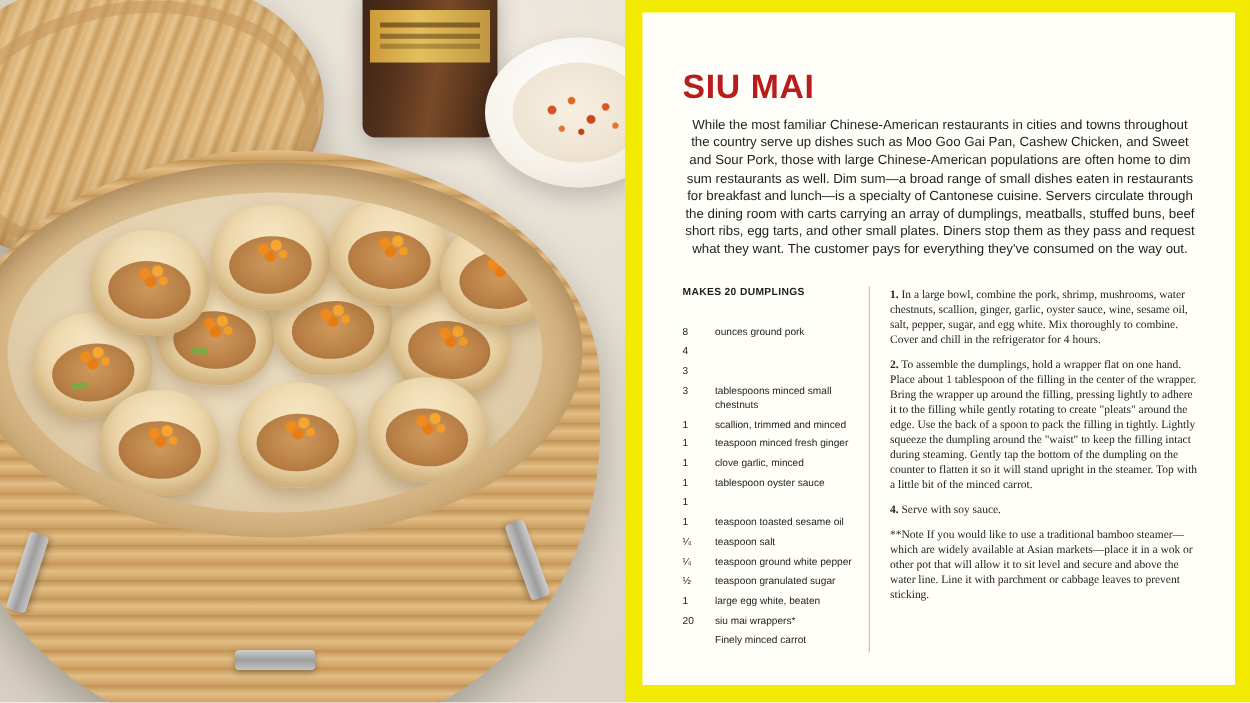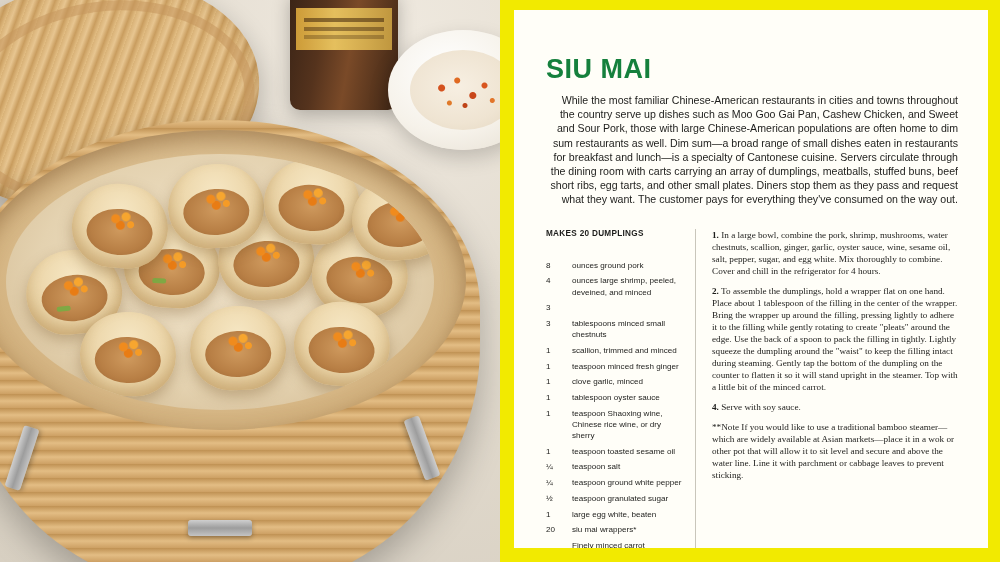--- a/index.html
+++ b/index.html
@@ -175,34 +175,34 @@
     background: #f2ea00;
     padding: 10px 12px 14px 14px;
   }
   .paper {
     width: 100%; height: 100%;
     background: #fffef8;
     padding: 44px 30px 20px 32px;
     overflow: hidden;
   }
   .recipe-title {
-    color: #15803d;
+    color: #b91c1c;
     font-size: 27px;
     font-weight: bold;
     letter-spacing: .5px;
     margin: 0 0 8px 0;
     font-family: "Liberation Sans", sans-serif;
   }
   .headnote {
     font-family: "Liberation Sans", sans-serif;
     font-size: 10.6px;
     line-height: 14.2px;
     color: #1d1d1b;
     margin: 0 0 22px 0;
-    text-align: right;
+    text-align: center;
   }
   .cols {
     display: flex;
     gap: 16px;
   }
   .col-left {
     width: 150px;
     flex: none;
     padding-right: 10px;
     border-right: 1px solid #c9c6bb;
@@ -311,21 +311,20 @@
       <div class="cols">
         <div class="col-left">
           <div class="yield">MAKES 20 DUMPLINGS</div>
           <ul class="ing-list">
             <li>
                 <span class="ing-qty">8</span>
                 <span class="ing-txt">ounces ground pork</span>
               </li>
             <li>
                 <span class="ing-qty">4</span>
-                <span class="ing-txt">ounces large shrimp, peeled, deveined, and minced</span>
               </li>
             <li>
                 <span class="ing-qty">3</span>
               </li>
             <li>
                 <span class="ing-qty">3</span>
                 <span class="ing-txt">tablespoons minced small chestnuts</span>
               </li>
             <li>
                 <span class="ing-qty">1</span>
@@ -338,21 +337,20 @@
             <li>
                 <span class="ing-qty">1</span>
                 <span class="ing-txt">clove garlic, minced</span>
               </li>
             <li>
                 <span class="ing-qty">1</span>
                 <span class="ing-txt">tablespoon oyster sauce</span>
               </li>
             <li>
                 <span class="ing-qty">1</span>
-                <span class="ing-txt">teaspoon Shaoxing wine, Chinese rice wine, or dry sherry</span>
               </li>
             <li>
                 <span class="ing-qty">1</span>
                 <span class="ing-txt">teaspoon toasted sesame oil</span>
               </li>
             <li>
                 <span class="ing-qty">¼</span>
                 <span class="ing-txt">teaspoon salt</span>
               </li>
             <li>

